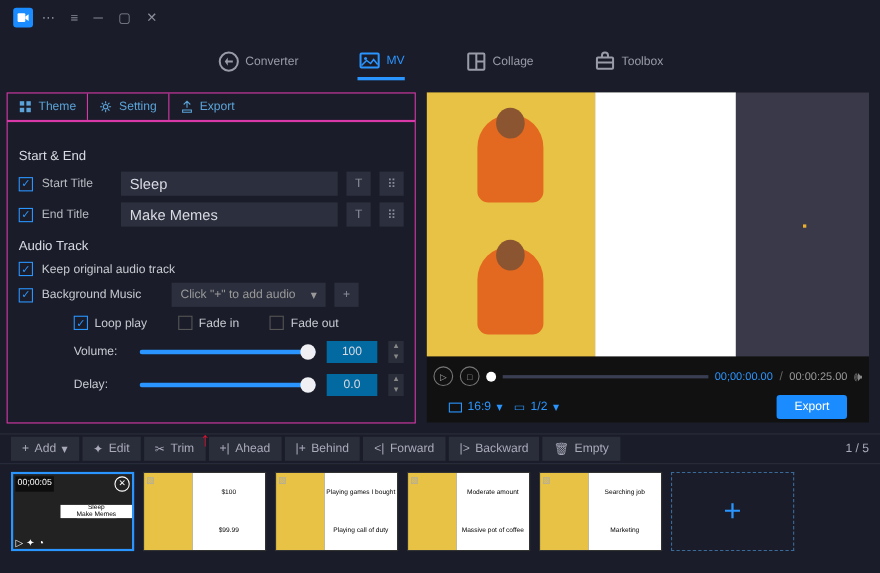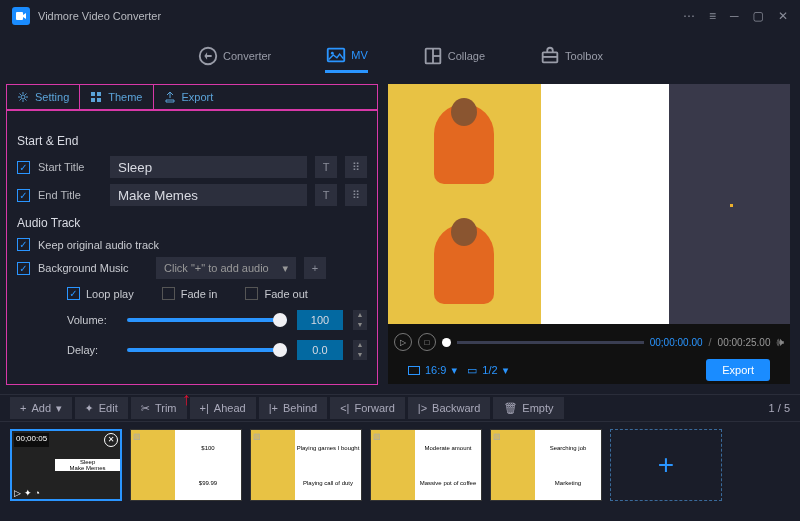--- a/index.html
+++ b/index.html
@@ -78,21 +78,20 @@
 </head>
 <body>
 
 <div class="titlebar">
   <span class="logo">
       <svg viewBox="0 0 12 12">
         <rect x="1" y="2" width="7" height="8" rx="1" fill="#fff"></rect>
         <path d="M8 5 L11 3 V9 L8 7 Z" fill="#fff"></path>
       </svg>
     </span>
-  <span class="app-title">Vidmore Video Converter</span>
   <div class="winctrl">
     <span>⋯</span>
     <span>≡</span>
     <span>─</span>
     <span>▢</span>
     <span>✕</span>
   </div>
 </div>
 
 <div class="mainnav">
@@ -125,35 +124,35 @@
         <path d="M9 8V6a3 3 0 016 0v2" fill="none" stroke="#999ca8" stroke-width="2"></path>
         <line x1="4" y1="13" x2="20" y2="13" stroke="#999ca8" stroke-width="2"></line>
       </svg>
     <span>Toolbox</span>
   </div>
 </div>
 
 <div class="workarea">
   <div class="leftpanel">
     <div class="tabs">
-      <div class="tab">
-          <svg class="tabicon" viewBox="0 0 12 12">
-            <circle cx="6" cy="6" r="2" fill="none" stroke="#5ba3d8"></circle>
-            <path d="M6 1v2M6 9v2M1 6h2M9 6h2M2.5 2.5l1.4 1.4M8.1 8.1l1.4 1.4M2.5 9.5l1.4-1.4M8.1 3.9l1.4-1.4" stroke="#5ba3d8"></path>
-          </svg>
-          <span>Setting</span>
-        </div>
       <div class="tab">
           <svg class="tabicon" viewBox="0 0 12 12">
             <rect x="1" y="1" width="4" height="4" fill="#5ba3d8"></rect>
             <rect x="7" y="1" width="4" height="4" fill="#5ba3d8"></rect>
             <rect x="1" y="7" width="4" height="4" fill="#5ba3d8"></rect>
             <rect x="7" y="7" width="4" height="4" fill="#5ba3d8"></rect>
           </svg>
           <span>Theme</span>
+        </div>
+      <div class="tab">
+          <svg class="tabicon" viewBox="0 0 12 12">
+            <circle cx="6" cy="6" r="2" fill="none" stroke="#5ba3d8"></circle>
+            <path d="M6 1v2M6 9v2M1 6h2M9 6h2M2.5 2.5l1.4 1.4M8.1 8.1l1.4 1.4M2.5 9.5l1.4-1.4M8.1 3.9l1.4-1.4" stroke="#5ba3d8"></path>
+          </svg>
+          <span>Setting</span>
         </div>
       <div class="tab">
           <svg class="tabicon" viewBox="0 0 12 12">
             <path d="M6 1v6M3 4l3-3 3 3M2 9h8v2H2z" fill="none" stroke="#5ba3d8"></path>
           </svg>
           <span>Export</span>
         </div>
     </div>
     <div class="settings-body">
       <div class="sect-h">Start &amp; End</div>

